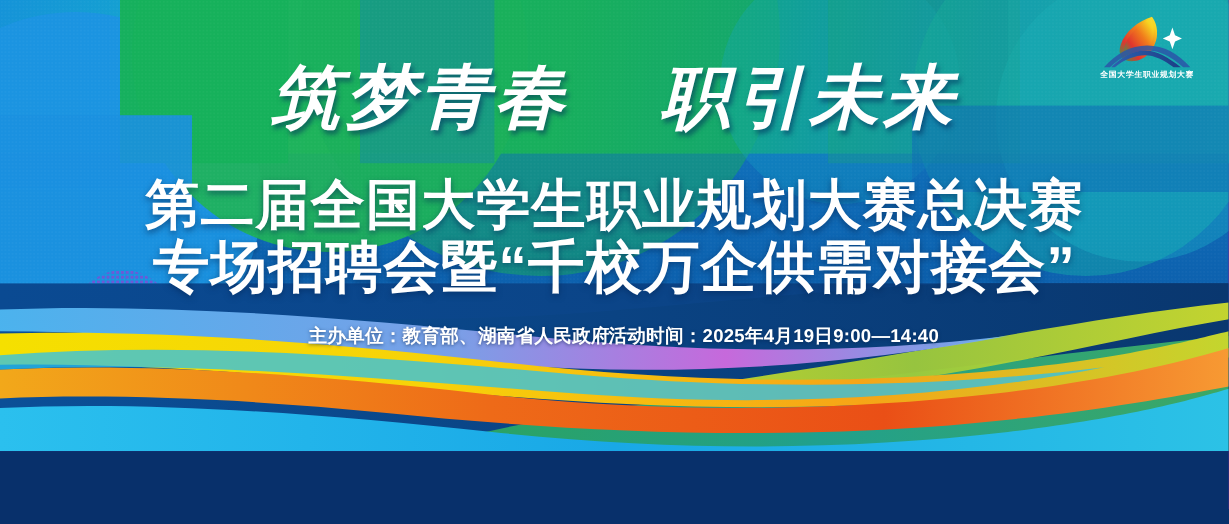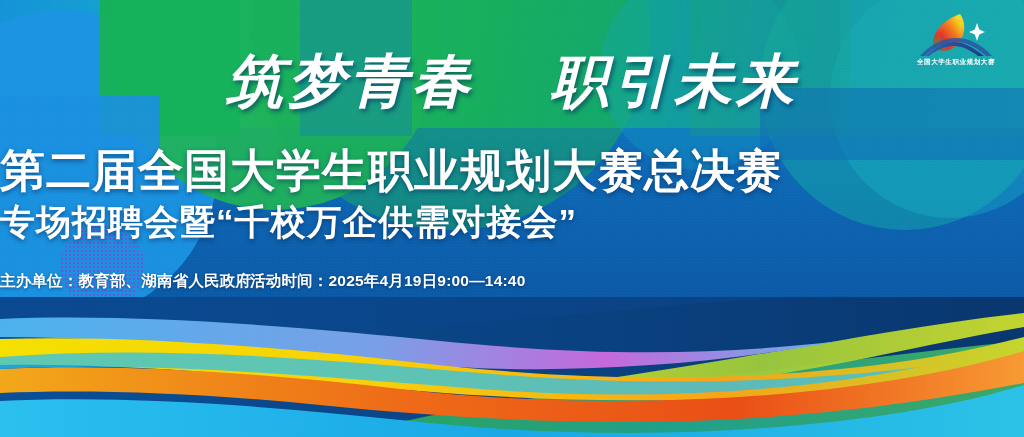--- a/index.html
+++ b/index.html
@@ -1,20 +1,20 @@
 <!DOCTYPE html>
 <html><head>
 <meta charset="utf-8">
 <style>
   html,body{margin:0;padding:0;background:#08306b;}
   body{font-family:"Liberation Sans","DejaVu Sans",sans-serif;}
 
   #banner{
     position:relative;
-    width:1024px;height:437px;
+    width:1024px;height:376px;
     overflow:hidden;
     background:#a21caf;
   }
 
   
   .bg-layer{position:absolute;inset:0;overflow:hidden;}
 
   .blk{position:absolute;}
 
   
@@ -86,37 +86,37 @@
     font-size:58px;line-height:1;font-weight:bold;font-style:italic;
     color:#ffffff;
     letter-spacing:4px;
     text-shadow:2px 3px 4px rgba(0,40,90,.55);
     white-space:nowrap;
   }
   #calli .gap{display:inline-block;width:28px;}
 
   
   #title{
-    position:absolute;left:0;right:0;top:146px;
+    position:absolute;left:0;right:0;top:146px;text-align:center;
     color:#ffffff;
     white-space:nowrap;
   }
   #title .line1{
     display:block;font-size:45px;line-height:50px;font-weight:bold;letter-spacing:1px;
     text-shadow:0 2px 5px rgba(3,35,80,.55);
   }
   #title .line2{
-    display:block;font-size:35px;line-height:52px;font-weight:bold;letter-spacing:1px;
+    display:block;font-size:47px;line-height:52px;font-weight:bold;letter-spacing:1px;
     text-shadow:0 2px 5px rgba(3,35,80,.55);
   }
 
   
   #info{
     position:absolute;left:0;right:0;top:272px;
-    display:flex;flex-direction:column;gap:7px;
+    display:flex;flex-direction:column;align-items:center;gap:7px;
     color:#ffffff;
   }
   .info-row{display:flex;align-items:center;white-space:nowrap;}
   .info-cell{font-size:15.5px;line-height:18px;font-weight:bold;letter-spacing:.2px;
     text-shadow:0 1px 3px rgba(2,30,70,.6);}
   .info-cell.left{width:250px;text-align:left;}
   .info-cell.right{width:260px;text-align:left;}
 </style>
 </head>
 <body>

